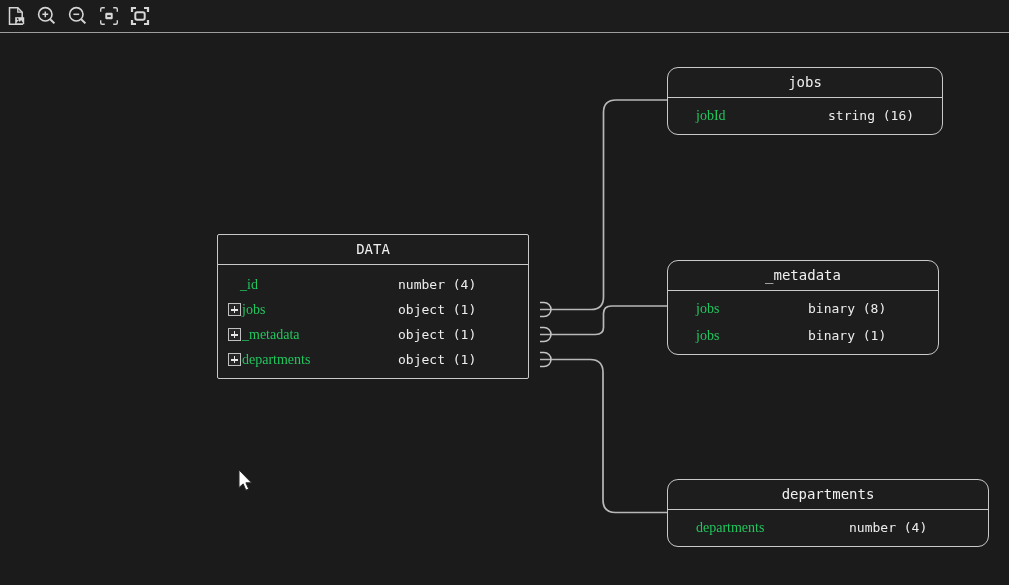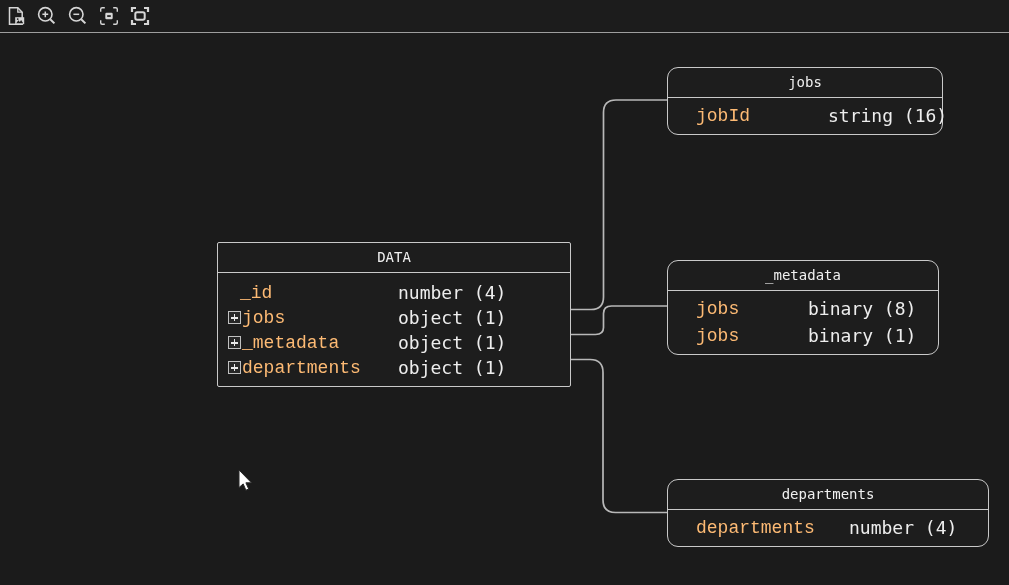--- a/index.html
+++ b/index.html
@@ -13,42 +13,42 @@
   .tb-btn { width:24px; height:24px; background:transparent; border:none;
             display:flex; align-items:center; justify-content:center; cursor:pointer; }
 
   
   .canvas { position:absolute; top:34px; left:0; width:1009px; height:551px;
             background:#1b1b1b; overflow:hidden; }
   .wires  { position:absolute; top:0; left:0; width:1009px; height:551px; }
 
   
   .tbl { position:absolute; border:1.5px solid #c9c9c9; background:#1d1d1d; }
-  .tbl-data        { left:217px; top:200px; width:354px; border-radius:2px;margin-top:8px; }
+  .tbl-data        { left:217px; top:200px; width:312px; border-radius:2px; }
   .tbl-jobs        { left:667px; top:33px;  width:276px; border-radius:11px; }
   .tbl-metadata    { left:667px; top:226px; width:272px; border-radius:11px; }
   .tbl-departments { left:667px; top:445px; width:322px; border-radius:11px; }
 
   .tbl-title { height:30px; line-height:29px; text-align:center;
                border-bottom:1.5px solid #c9c9c9;
                font-family:"DejaVu Sans Mono", monospace; font-size:14px;
                color:#f0f0f0; white-space:pre; }
 
   .tbl-rows { padding:7px 0 6px 0; }
   .tbl-child .tbl-rows { padding:4px 0 5px 0; }
 
   .row { position:relative; display:flex; align-items:center; height:25px; }
   .tbl-child .row { height:27px; padding-left:28px; }
   .row.plain { padding-left:22px; }
   .row.exp   { padding-left:10px; }
 
-  .name { font-family:Liberation Mono, monospace; font-size:18px;
-          color:#fdba74; white-space:pre; }
+  .name { font-family:Liberation Serif, serif; font-size:14px;
+          color:#22c55e; white-space:pre; }
   .type { position:absolute; font-family:"DejaVu Sans Mono", monospace;
-          font-size:18px; color:#ededed; white-space:pre; }
+          font-size:13px; color:#ededed; white-space:pre; }
   .tbl-data        .type { left:180px; }
   .tbl-jobs        .type { left:160px; }
   .tbl-metadata    .type { left:140px; }
   .tbl-departments .type { left:181px; }
 
   .expander { width:13px; height:13px; flex:0 0 auto; position:relative;
               border:1px solid #c0c0c0; background:#272727; margin-right:1px;
               cursor:pointer; }
   .expander::before { content:""; position:absolute; left:2px; top:5px;
                       width:7px; height:1.5px; background:#e8e8e8; }

